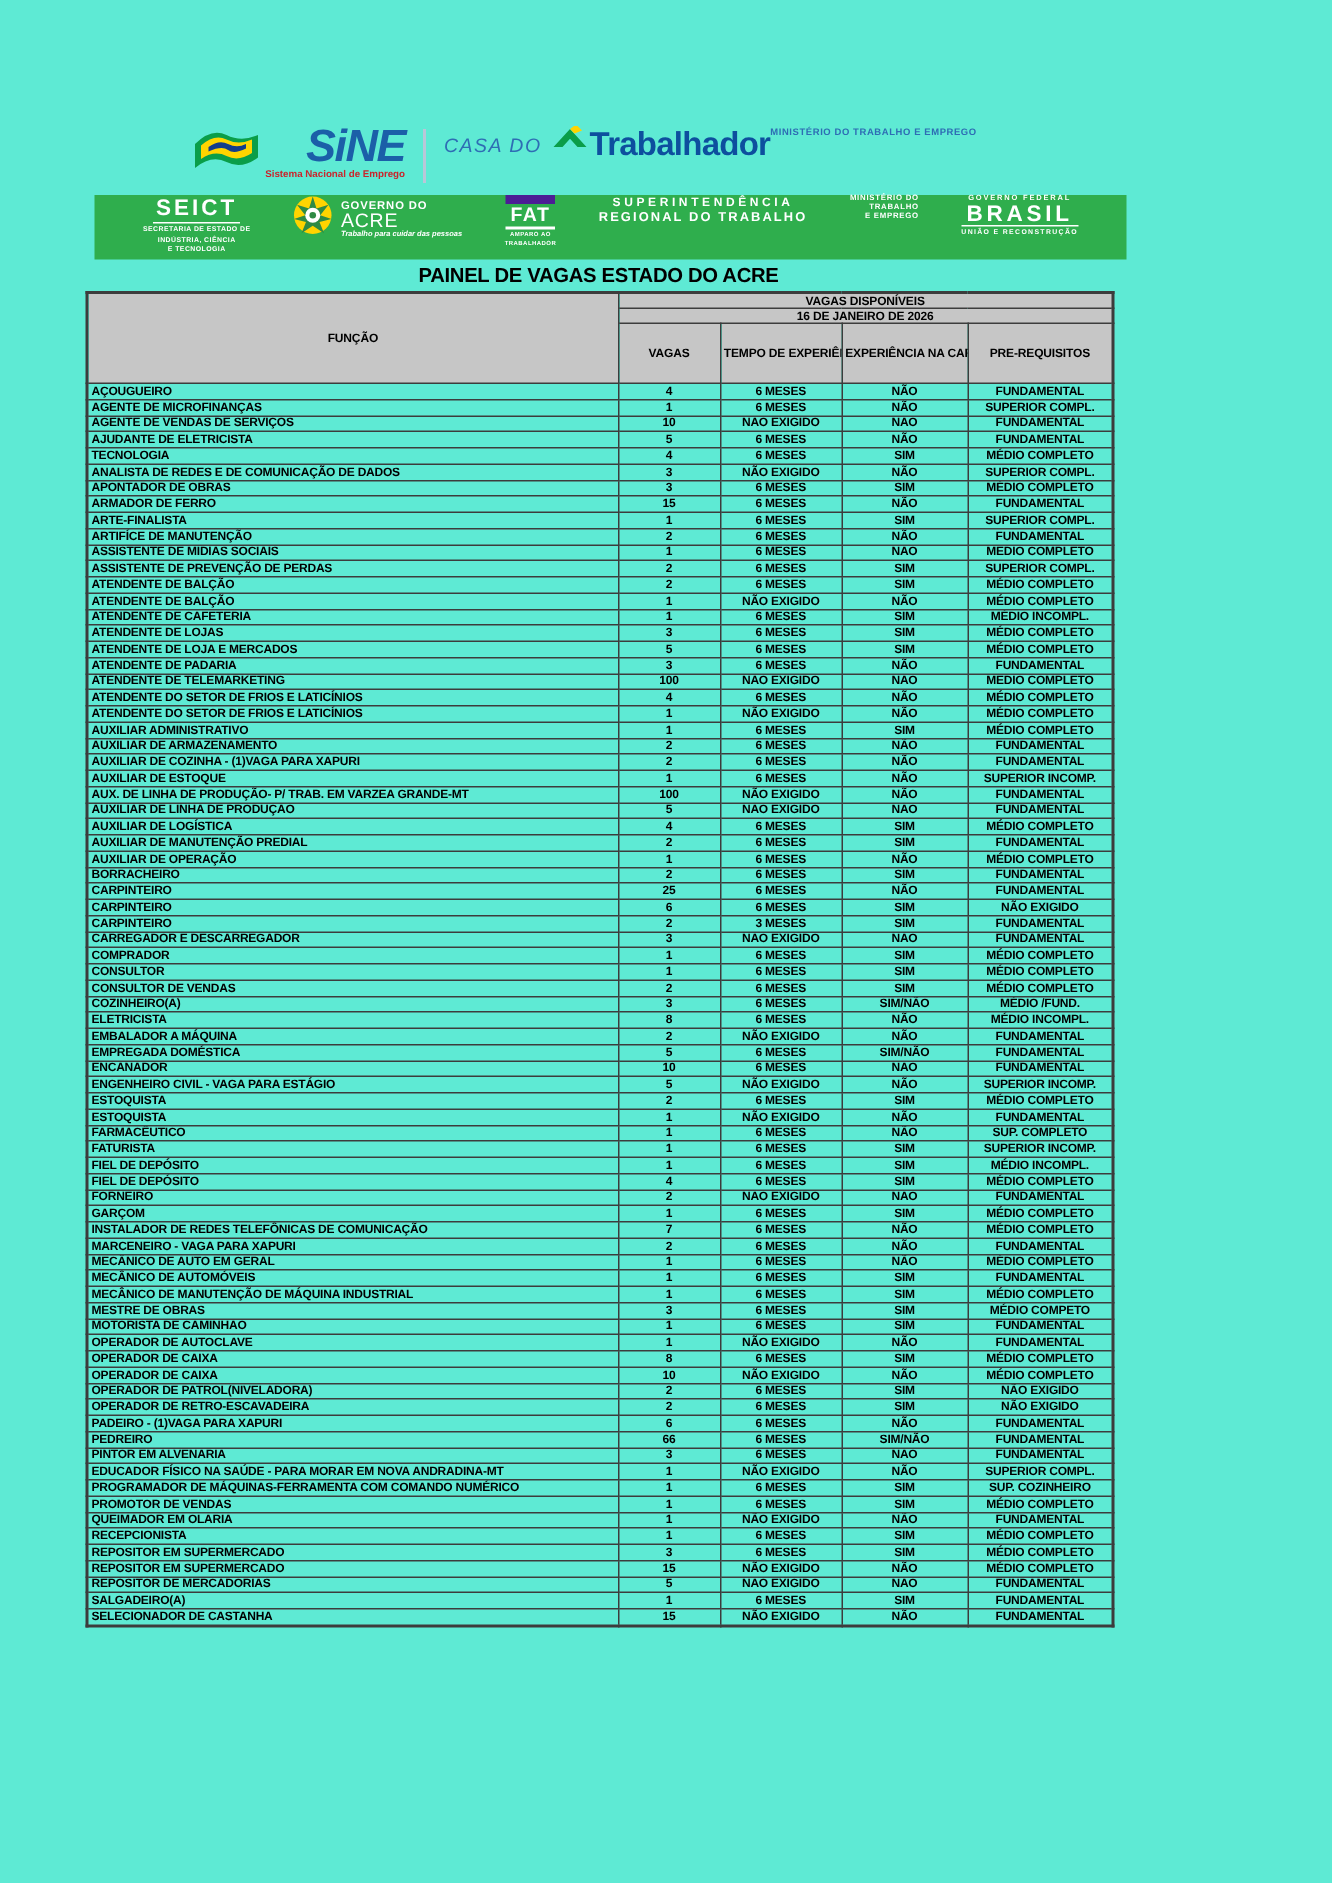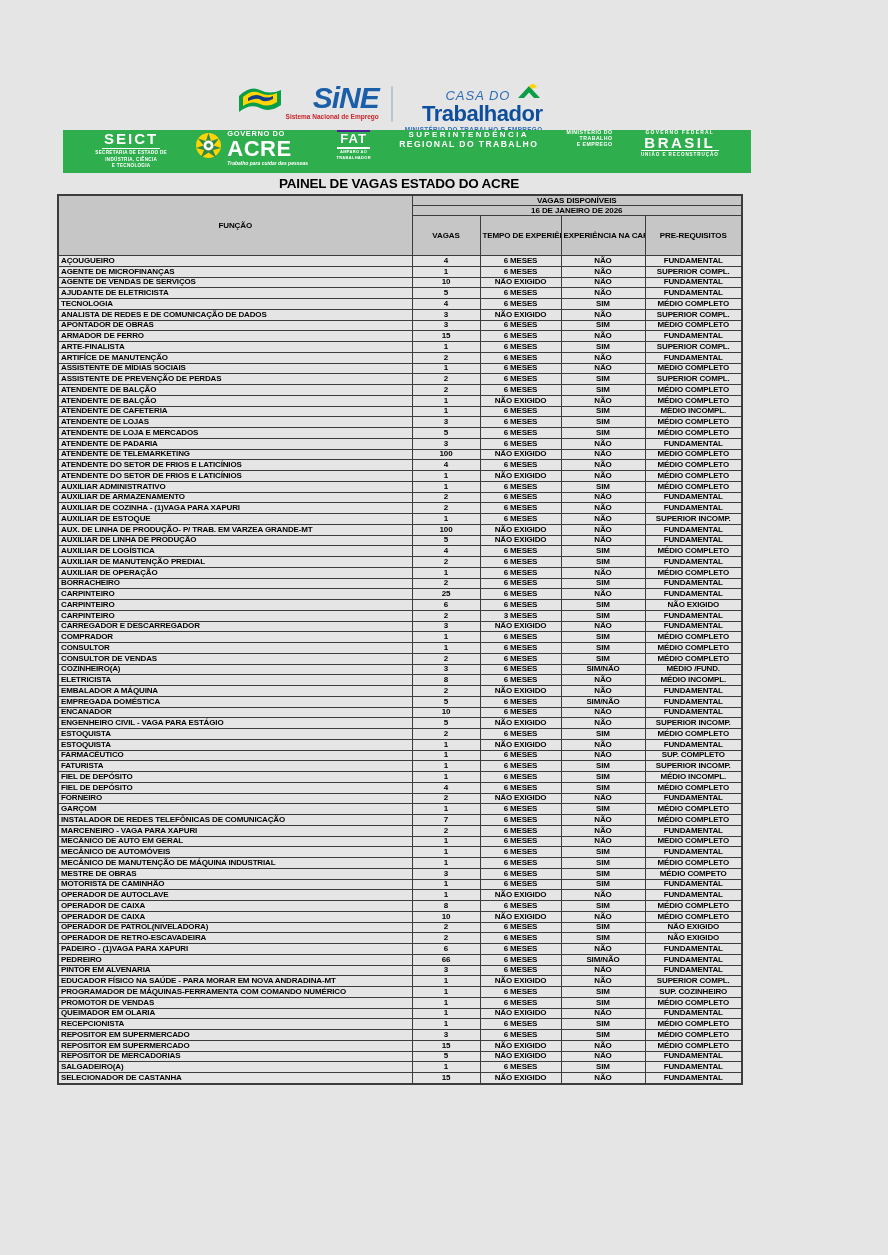--- a/index.html
+++ b/index.html
@@ -1,44 +1,44 @@
 <!DOCTYPE html>
 <html><head>
 <meta charset="utf-8">
 <style>
   html,body{margin:0;padding:0;background:#fff;}
-  .page{position:relative;width:888px;height:1255px;background:#e5e5e5;overflow:hidden;
+  .page{position:relative;width:888px;height:1255px;background:#5eead4;overflow:hidden;
         font-family:"Liberation Sans",sans-serif;color:#000;}
 
   
   .logo-row{position:absolute;top:84px;left:0;width:780px;display:flex;justify-content:center;
             align-items:flex-start;gap:12px;}
   .sine-logo{display:flex;align-items:flex-start;gap:4px;}
   .sine-text{display:flex;flex-direction:column;align-items:flex-end;}
   .sine-name{font-size:30px;font-weight:900;font-style:italic;color:#1b5fa8;line-height:0.9;letter-spacing:-1px;}
   .sine-sub{font-size:6.5px;font-weight:700;color:#c9252c;margin-top:2px;}
   .logo-divider{width:2px;height:36px;background:#b9c6d8;margin-top:2px;}
-  .casa-logo{display:flex;flex-direction:column;align-items:flex-end;line-height:1;}
+  .casa-logo{display:flex;flex-direction:row;align-items:flex-start;line-height:1;}
   .casa-top{display:flex;align-items:flex-end;gap:6px;}
   .casa-casado{font-size:13px;font-style:italic;font-weight:500;color:#2e6db4;letter-spacing:1px;}
   .casa-trab{font-size:22px;font-weight:900;color:#0d4f9e;letter-spacing:-0.5px;margin-top:1px;}
   .casa-sub{font-size:6.3px;font-weight:700;color:#2e6db4;margin-top:2px;letter-spacing:0.4px;}
 
   
   .banner{position:absolute;top:130px;left:63px;width:688px;height:43px;background:#2fae4d;
           display:flex;align-items:flex-start;justify-content:space-evenly;color:#fff;padding:0 4px;box-sizing:border-box;}
   .bnr{display:flex;flex-direction:column;align-items:center;line-height:1.15;text-align:center;}
   .seict-title{font-size:15px;font-weight:800;letter-spacing:2px;border-bottom:1px solid #fff;padding:0 2px 1px;}
   .seict-sub{font-size:4.6px;font-weight:700;letter-spacing:0.3px;margin-top:1px;}
   .acre-group{display:flex;align-items:center;gap:5px;}
   .acre-col{display:flex;flex-direction:column;align-items:flex-start;line-height:1;}
   .acre-l1{font-size:7.5px;font-weight:800;letter-spacing:0.6px;}
-  .acre-l2{font-size:22px;font-weight:700;letter-spacing:0.5px;}
+  .acre-l2{font-size:13px;font-weight:400;letter-spacing:0.5px;}
   .acre-tag{font-size:5px;font-style:italic;font-weight:600;margin-top:1px;}
-  .fat-title{font-size:13px;font-weight:900;letter-spacing:1px;border-top:2px solid #4c1d95;border-bottom:2px solid #fff;padding:0 3px;}
+  .fat-title{font-size:13px;font-weight:900;letter-spacing:1px;border-top:6px solid #4c1d95;border-bottom:2px solid #fff;padding:0 3px;}
   .fat-sub{font-size:4px;font-weight:700;margin-top:1px;letter-spacing:0.3px;}
   .srt-l1{font-size:8px;font-weight:600;letter-spacing:2.4px;}
   .srt-l2{font-size:8.6px;font-weight:800;letter-spacing:1.4px;margin-top:1px;}
   .mte{align-items:flex-end;text-align:right;}
   .mte-line{font-size:5.2px;font-weight:800;letter-spacing:0.5px;}
   .br-l1{font-size:5px;font-weight:800;letter-spacing:1.2px;}
   .br-l2{font-size:15px;font-weight:900;letter-spacing:2.5px;line-height:0.95;}
   .br-l3{font-size:4.6px;font-weight:700;letter-spacing:0.9px;border-top:1px solid #fff;padding-top:1px;}
 
   

